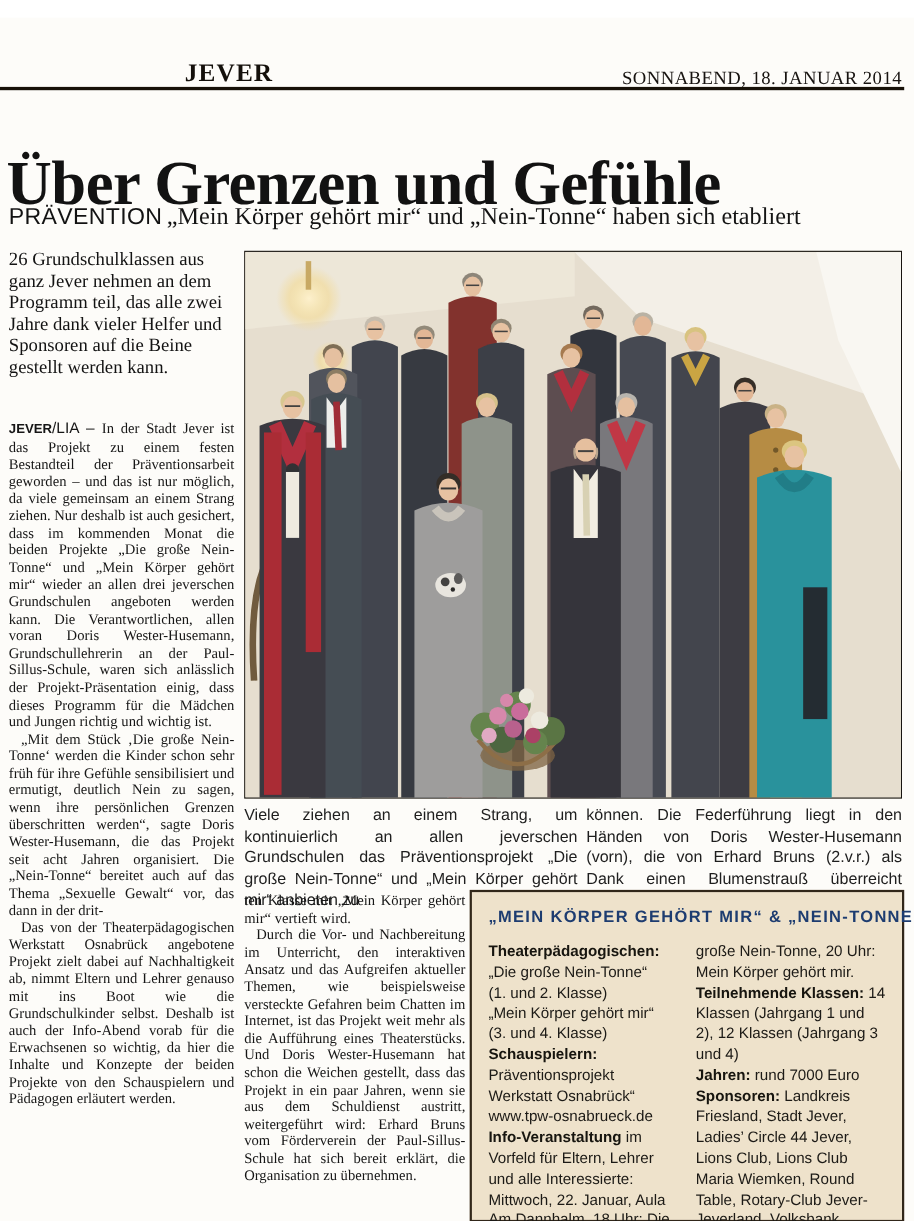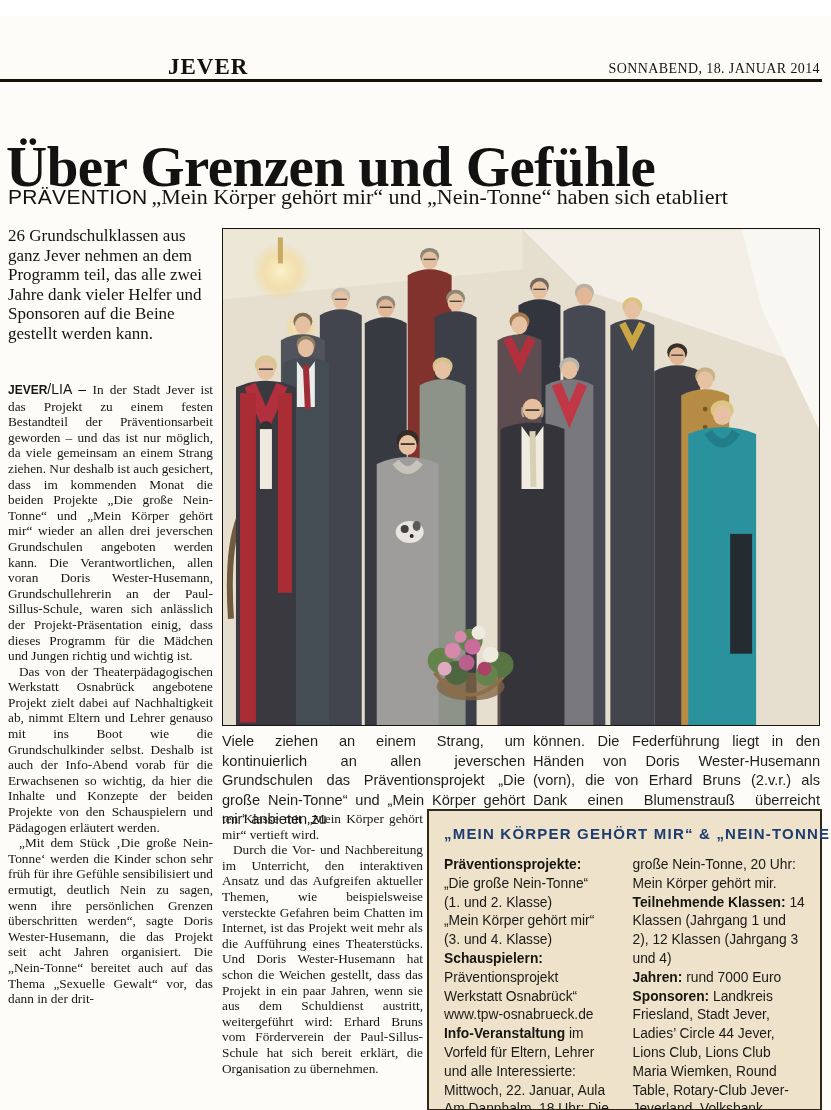--- a/index.html
+++ b/index.html
@@ -10,21 +10,21 @@
     font-family:"Liberation Serif", serif;
   }
   
   .masthead-section{
     position:absolute;left:168px;top:38px;
     font-family:"Liberation Serif", serif;font-weight:bold;
     font-size:23px;letter-spacing:1px;color:#14100b;
   }
   .masthead-date{
     position:absolute;right:11px;top:45px;
-    font-family:"Liberation Serif", serif;font-size:14px;
+    font-family:"Liberation Serif", serif;font-size:17px;
     letter-spacing:.4px;color:#171310;
   }
   .masthead-rule{
     position:absolute;left:0;top:63px;width:822px;height:3px;
     background:#171108;
   }
   
   .headline{
     position:absolute;left:6px;top:82px;width:820px;
     font-family:"Liberation Serif", serif;font-weight:600;
@@ -107,22 +107,22 @@
   <h1 class="headline">Über Grenzen und Gefühle</h1>
   <div class="kicker-row">
     <span class="kicker-label">PRÄVENTION</span>
     <span class="subhead">„Mein Körper gehört mir“ und „Nein-Tonne“ haben sich etabliert</span>
   </div>
 
   <div class="lede">26 Grundschulklassen aus ganz Jever nehmen an dem Programm teil, das alle zwei Jahre dank vieler Helfer und Sponsoren auf die Beine gestellt werden kann.</div>
 
   <div class="body-col1 bodytext">
     <p><b class="byline-loc">JEVER</b><span class="byline-suffix">/LIA – </span><span>In der Stadt Jever ist das Projekt zu einem festen Bestandteil der Präventionsarbeit geworden – und das ist nur möglich, da viele gemeinsam an einem Strang ziehen. Nur deshalb ist auch gesichert, dass im kommenden Monat die beiden Projekte „Die große Nein-Tonne“ und „Mein Körper gehört mir“ wieder an allen drei jeverschen Grundschulen angeboten werden kann. Die Verantwortlichen, allen voran Doris Wester-Husemann, Grundschullehrerin an der Paul-Sillus-Schule, waren sich anlässlich der Projekt-Präsentation einig, dass dieses Programm für die Mädchen und Jungen richtig und wichtig ist.</span></p>
+    <p class="indent">„Mit dem Stück ‚Die große Nein-Tonne‘ werden die Kinder schon sehr früh für ihre Gefühle sensibilisiert und ermutigt, deutlich Nein zu sagen, wenn ihre persönlichen Grenzen überschritten werden“, sagte Doris Wester-Husemann, die das Projekt seit acht Jahren organisiert. Die „Nein-Tonne“ bereitet auch auf das Thema „Sexuelle Gewalt“ vor, das dann in der drit-</p>
     <p class="indent">Das von der Theaterpädagogischen Werkstatt Osnabrück angebotene Projekt zielt dabei auf Nachhaltigkeit ab, nimmt Eltern und Lehrer genauso mit ins Boot wie die Grundschulkinder selbst. Deshalb ist auch der Info-Abend vorab für die Erwachsenen so wichtig, da hier die Inhalte und Konzepte der beiden Projekte von den Schauspielern und Pädagogen erläutert werden.</p>
-    <p class="indent">„Mit dem Stück ‚Die große Nein-Tonne‘ werden die Kinder schon sehr früh für ihre Gefühle sensibilisiert und ermutigt, deutlich Nein zu sagen, wenn ihre persönlichen Grenzen überschritten werden“, sagte Doris Wester-Husemann, die das Projekt seit acht Jahren organisiert. Die „Nein-Tonne“ bereitet auch auf das Thema „Sexuelle Gewalt“ vor, das dann in der drit-</p>
   </div>
 
   <div class="photo">
     <svg width="596" height="496" viewBox="0 0 597 496" xmlns="http://www.w3.org/2000/svg">
       <defs>
         <radialGradient id="glow" cx="50%" cy="50%" r="50%">
           <stop offset="0%" stop-color="#fff4cf" stop-opacity="1"></stop>
           <stop offset="60%" stop-color="#f4dd9b" stop-opacity=".7"></stop>
           <stop offset="100%" stop-color="#f4dd9b" stop-opacity="0"></stop>
         </radialGradient>
@@ -296,21 +296,21 @@
 
   <div class="body-col2 bodytext">
     <p>ten Klasse mit „Mein Körper gehört mir“ vertieft wird.</p>
     <p class="indent">Durch die Vor- und Nachbereitung im Unterricht, den interaktiven Ansatz und das Aufgreifen aktueller Themen, wie beispielsweise versteckte Gefahren beim Chatten im Internet, ist das Projekt weit mehr als die Aufführung eines Theaterstücks. Und Doris Wester-Husemann hat schon die Weichen gestellt, dass das Projekt in ein paar Jahren, wenn sie aus dem Schuldienst austritt, weitergeführt wird: Erhard Bruns vom Förderverein der Paul-Sillus-Schule hat sich bereit erklärt, die Organisation zu übernehmen.</p>
   </div>
 
   <div class="infobox">
     <div class="infobox-title">„MEIN KÖRPER GEHÖRT MIR“ &amp; „NEIN-TONNE“</div>
     <div class="infobox-cols">
       <div class="infobox-col">
-        <div class="line"><b>Präventionsprojekte:</b></div>
+        <div class="line"><b>Theaterpädagogischen:</b></div>
         <div class="line">„Die große Nein-Tonne“</div>
         <div class="line">(1. und 2. Klasse)</div>
         <div class="line">„Mein Körper gehört mir“</div>
         <div class="line">(3. und 4. Klasse)</div>
         <div class="line"><b>Schauspielern:</b><span> Präventionsprojekt Werkstatt Osnabrück“</span></div>
         <div class="line">www.tpw-osnabrueck.de</div>
         <div class="line"><b>Info-Veranstaltung</b><span> im Vorfeld für Eltern, Lehrer und alle Interessierte: Mittwoch, 22. Januar, Aula Am Dannhalm, 18 Uhr: Die</span></div>
       </div>
       <div class="infobox-col">
         <div class="line">große Nein-Tonne, 20 Uhr: Mein Körper gehört mir.</div>

